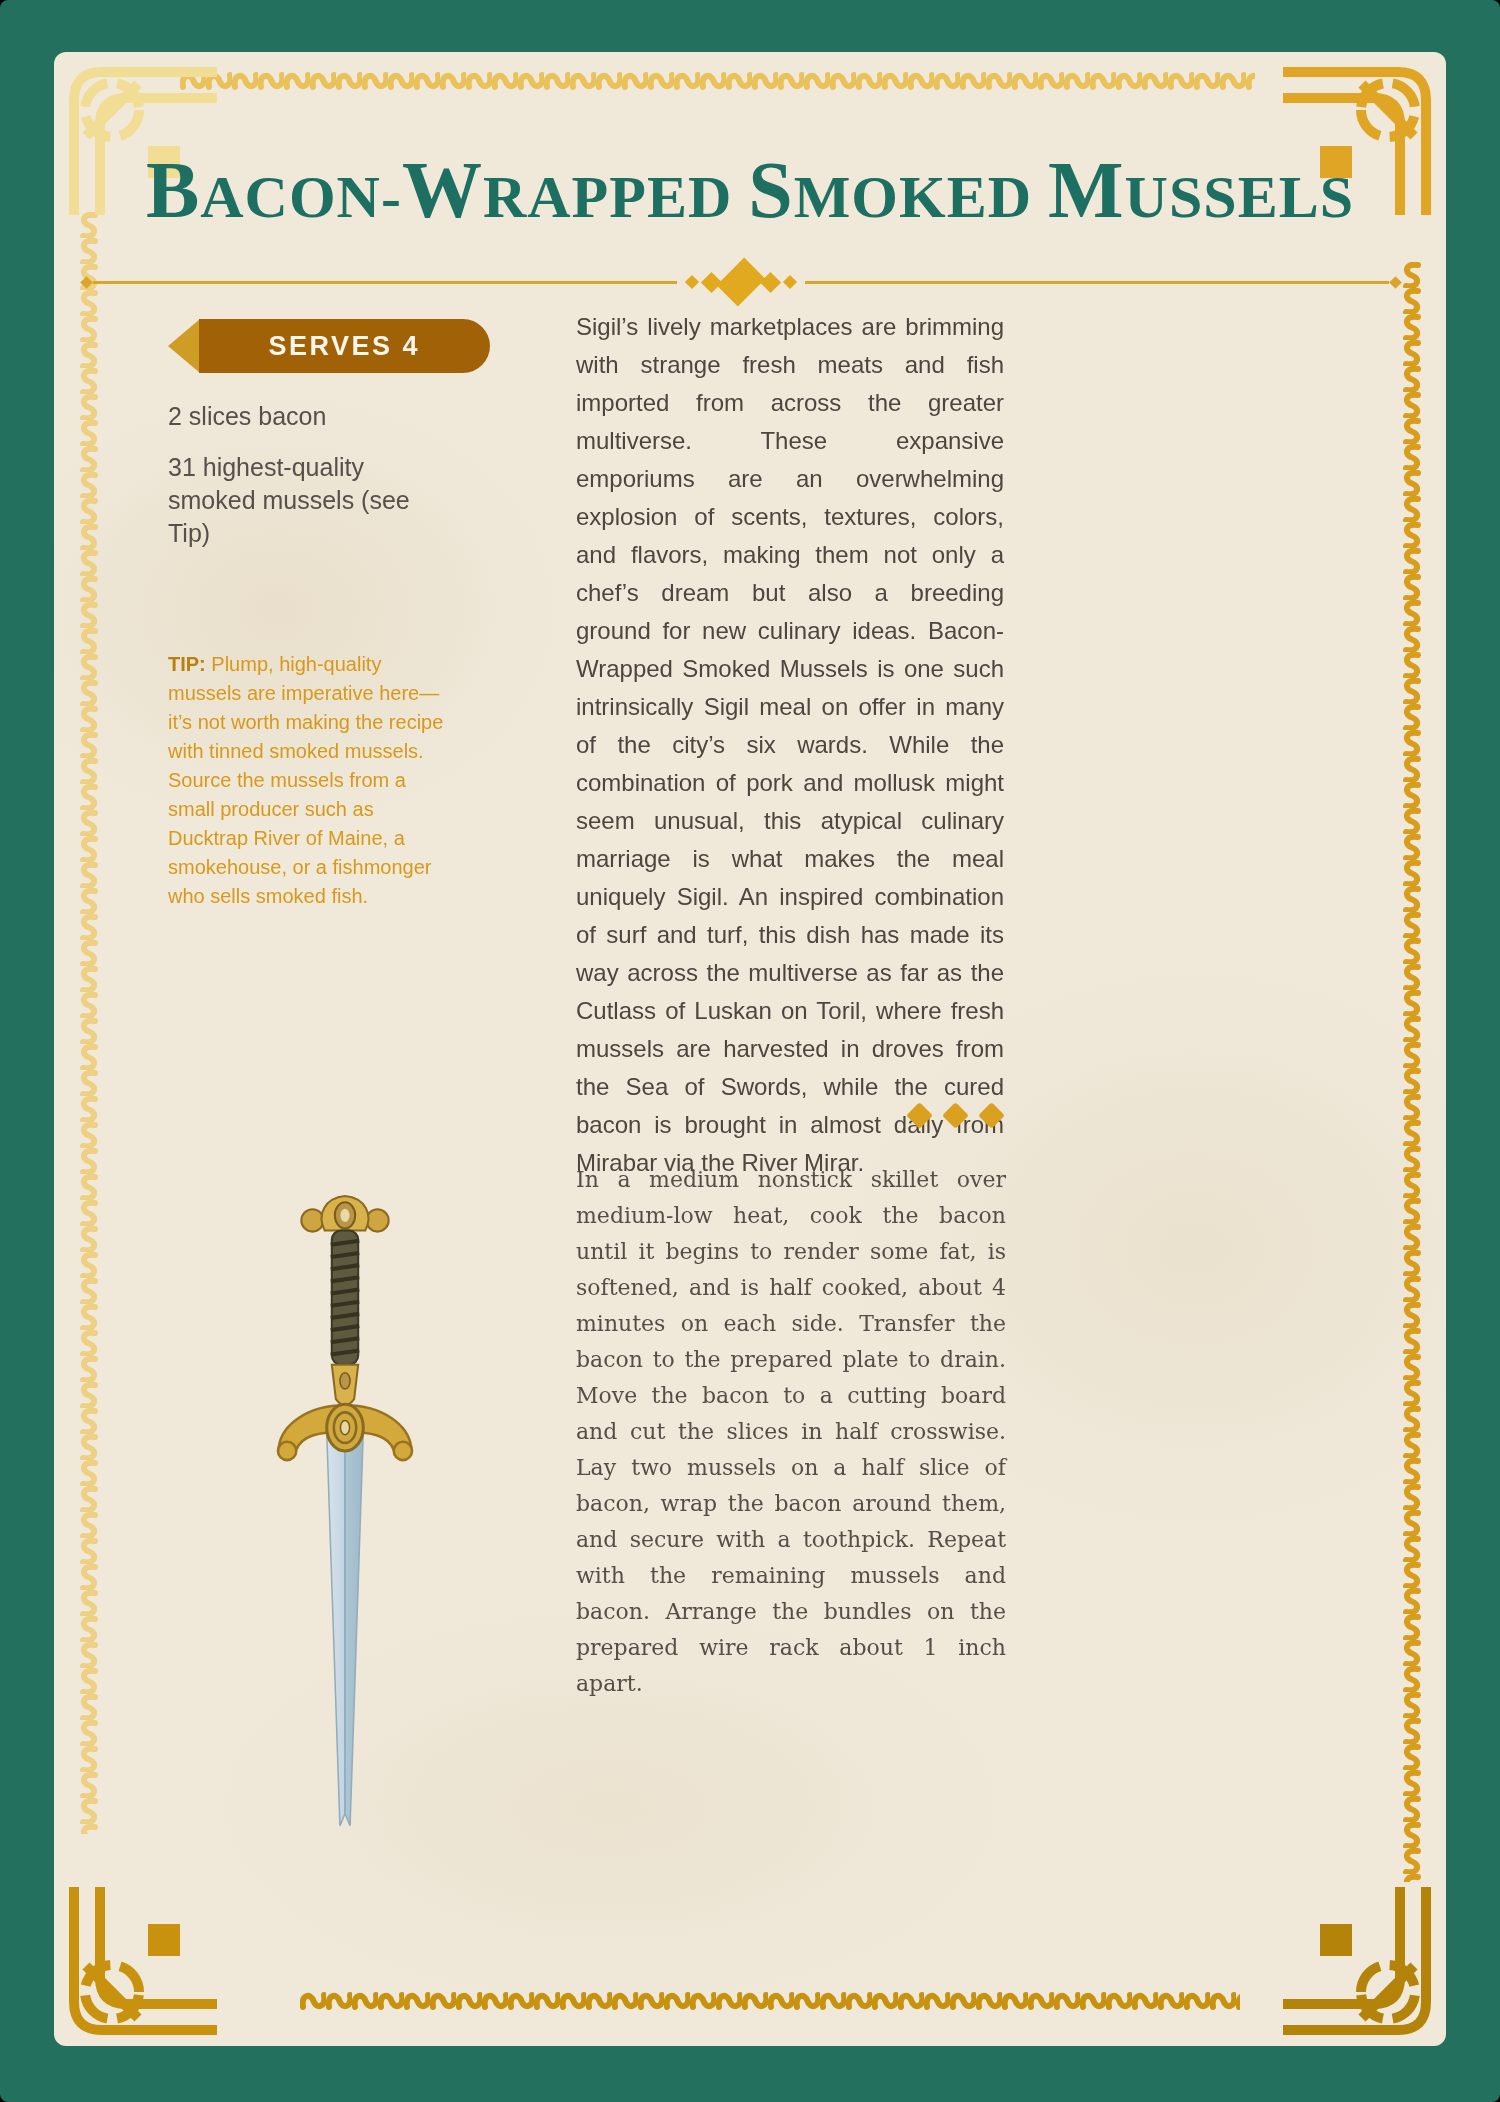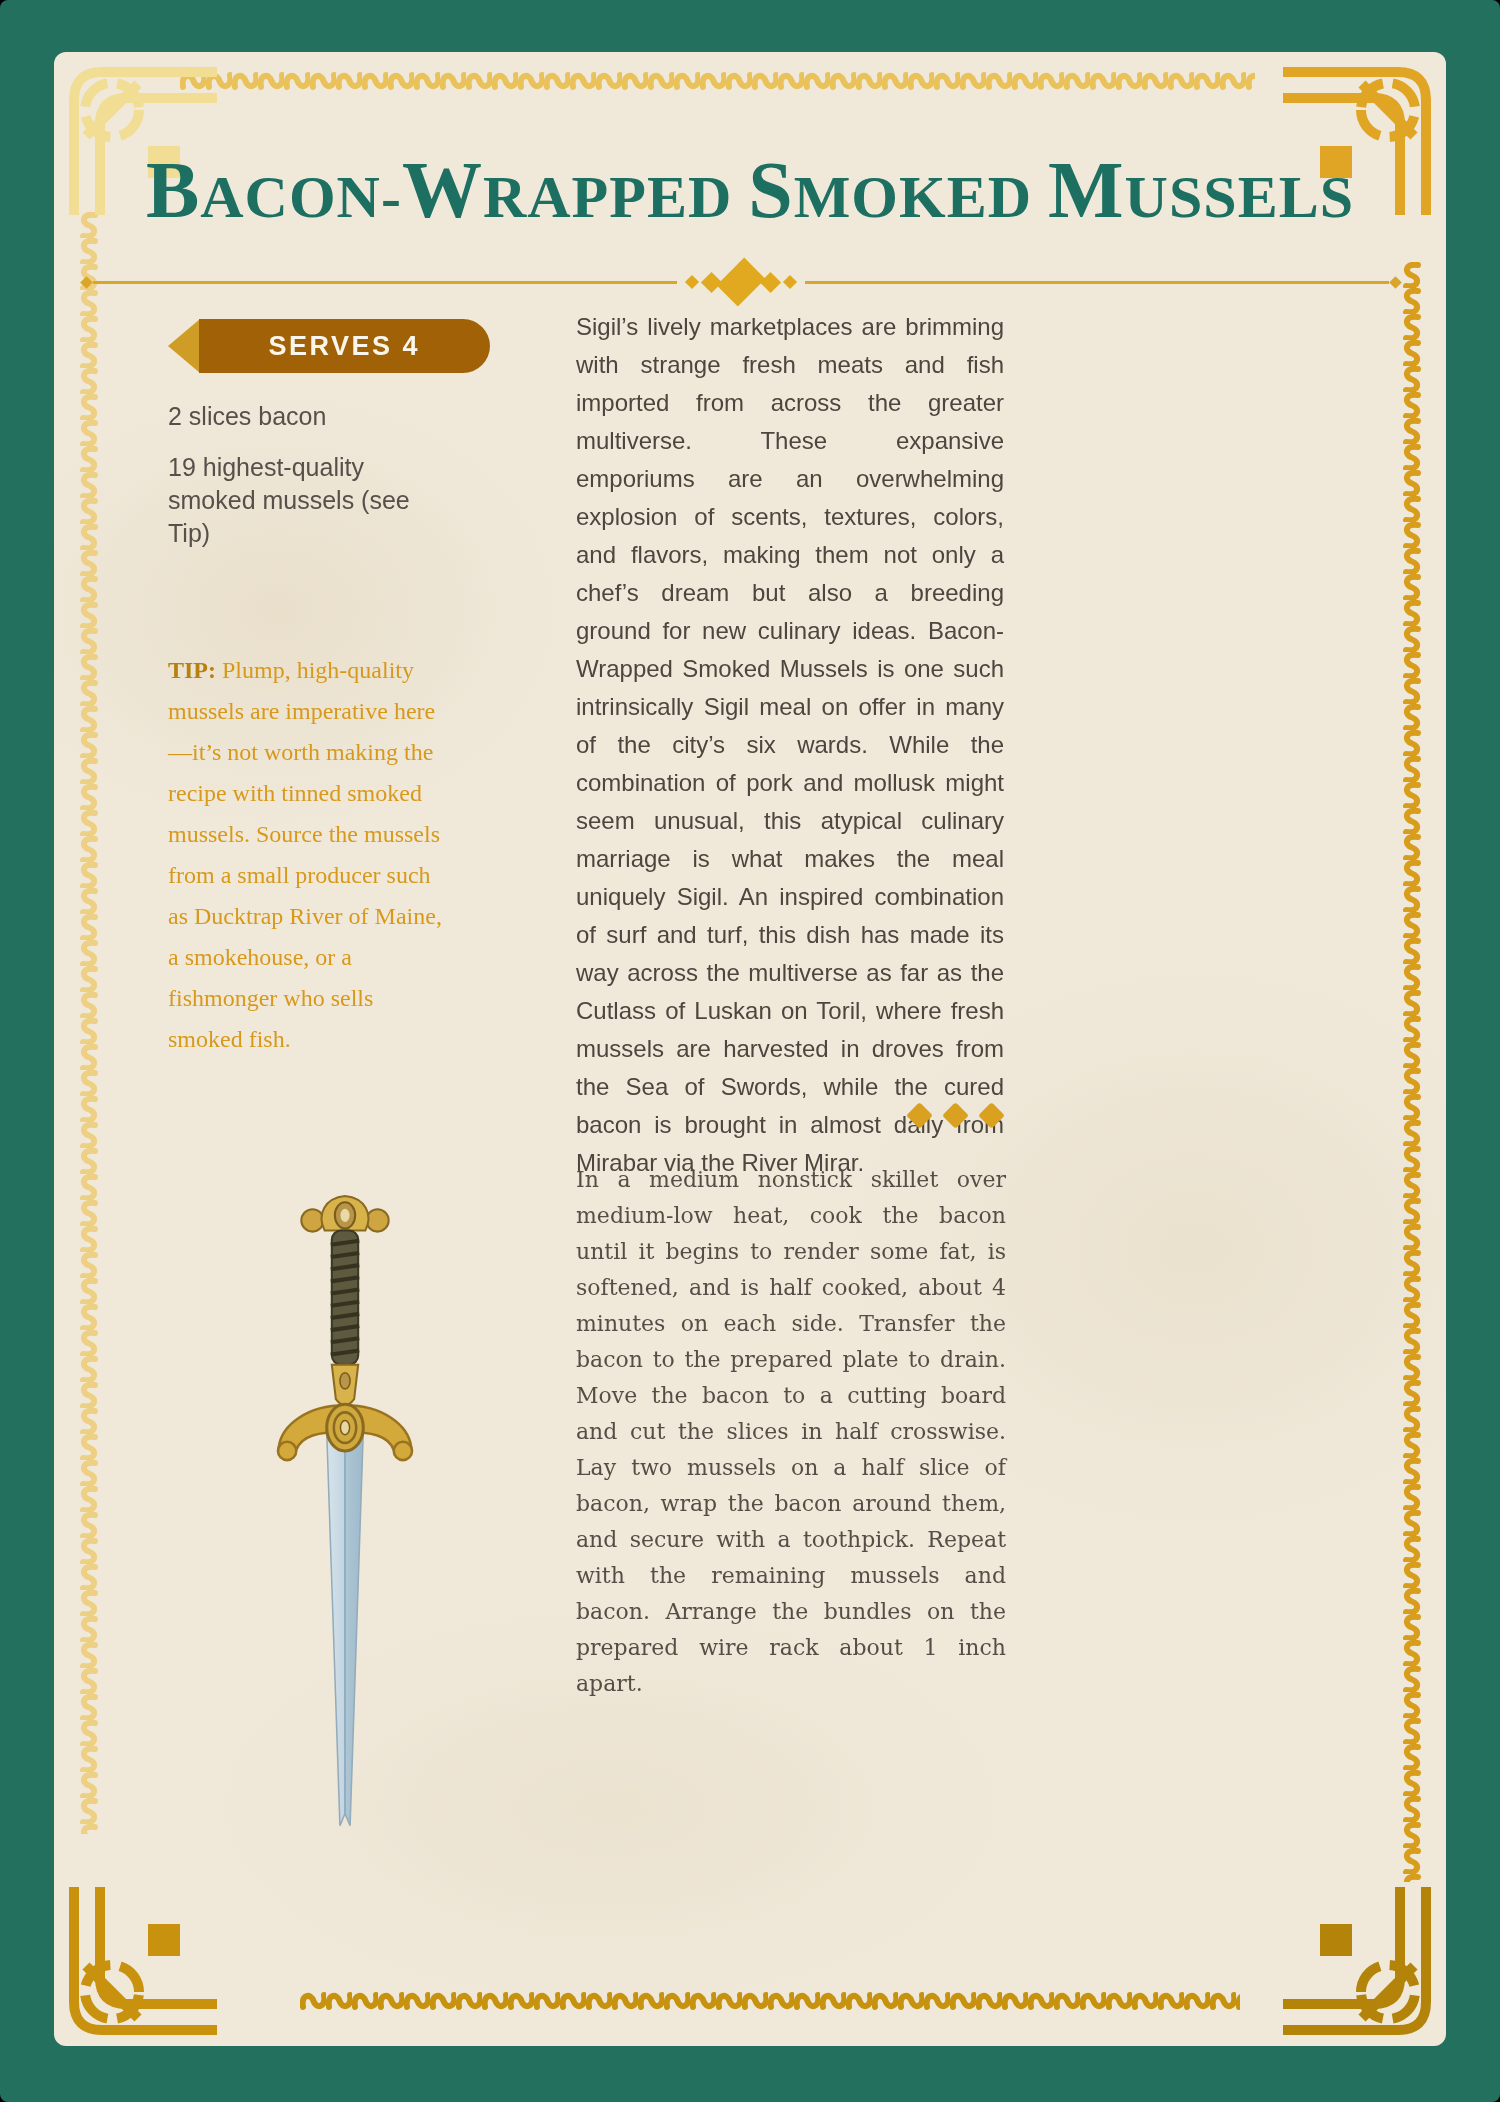--- a/index.html
+++ b/index.html
@@ -40,21 +40,21 @@
   .serves-body{position:absolute;left:199px;top:319px;width:291px;height:54px;
     background:#a16207;border-radius:0 27px 27px 0;
     color:#faf6ec;font-weight:700;font-size:27px;letter-spacing:2.5px;
     line-height:54px;text-align:right;padding-right:70px;box-sizing:border-box;}
 
   .ingredients{position:absolute;left:168px;top:400px;width:250px;color:#57504a;
     font-size:25px;line-height:33px;}
   .ingredients p{margin:0 0 18px 0;}
 
   .tip{position:absolute;left:168px;top:650px;width:276px;
-    font-size:24px;line-height:41px;color:#d8991b;font-family:Liberation Serif, serif;}
+    font-size:20px;line-height:29px;color:#d8991b;}
   .tip .tip-label{color:#b8800e;font-weight:700;}
 
   .intro{position:absolute;left:576px;top:308px;width:428px;color:#4c463e;
     font-size:24px;line-height:38px;text-align:justify;}
 
   .section-divider{position:absolute;left:910px;top:1106px;display:flex;gap:17px;}
   .section-divider .sd{width:19px;height:19px;background:#d9a11f;border-radius:3px;transform:rotate(45deg);}
 
   .steps{position:absolute;left:576px;top:1162px;width:430px;
     font-family:"DejaVu Serif",serif;font-size:22px;line-height:36px;color:#554e46;
@@ -163,21 +163,21 @@
       </div>
       <div class="td-line"></div>
       <div class="td-end"></div>
     </div>
 
     <div class="serves-point"></div>
     <div class="serves-body">SERVES 4</div>
 
     <div class="ingredients">
       <p>2 slices bacon</p>
-      <p>19 highest-quality smoked mussels (see Tip)</p>
+      <p>31 highest-quality smoked mussels (see Tip)</p>
     </div>
 
     <div class="tip"><span class="tip-label">TIP:</span><span> Plump, high-quality mussels are imperative here—it’s not worth making the recipe with tinned smoked mussels. Source the mussels from a small producer such as Ducktrap River of Maine, a smokehouse, or a fishmonger who sells smoked fish.</span></div>
 
     <div class="intro">Sigil’s lively marketplaces are brimming with strange fresh meats and fish imported from across the greater multiverse. These expansive emporiums are an overwhelming explosion of scents, textures, colors, and flavors, making them not only a chef’s dream but also a breeding ground for new culinary ideas. Bacon-Wrapped Smoked Mussels is one such intrinsically Sigil meal on offer in many of the city’s six wards. While the combination of pork and mollusk might seem unusual, this atypical culinary mar­riage is what makes the meal uniquely Sigil. An inspired combination of surf and turf, this dish has made its way across the multiverse as far as the Cutlass of Luskan on Toril, where fresh mussels are harvested in droves from the Sea of Swords, while the cured bacon is brought in almost daily from Mirabar via the River Mirar.</div>
 
     <div class="section-divider">
       <div class="sd"></div>
         <div class="sd"></div>
         <div class="sd"></div>

